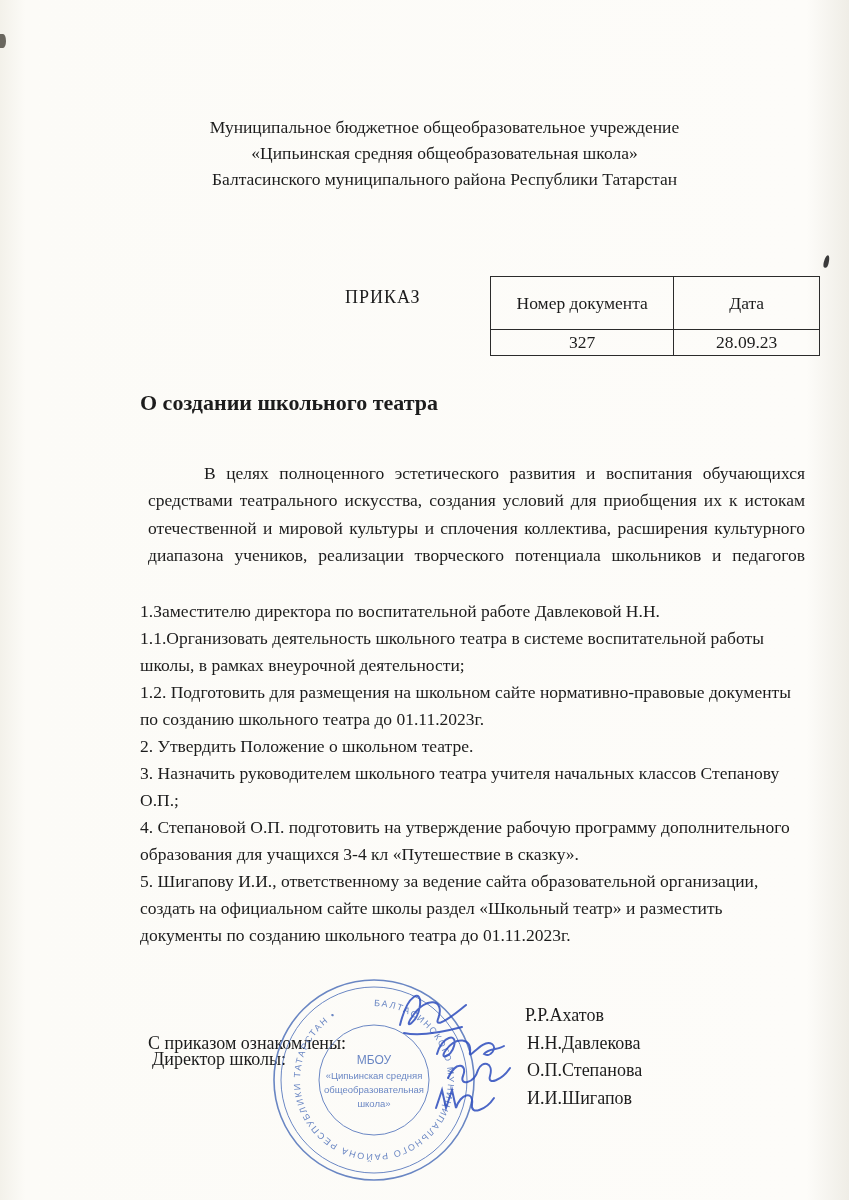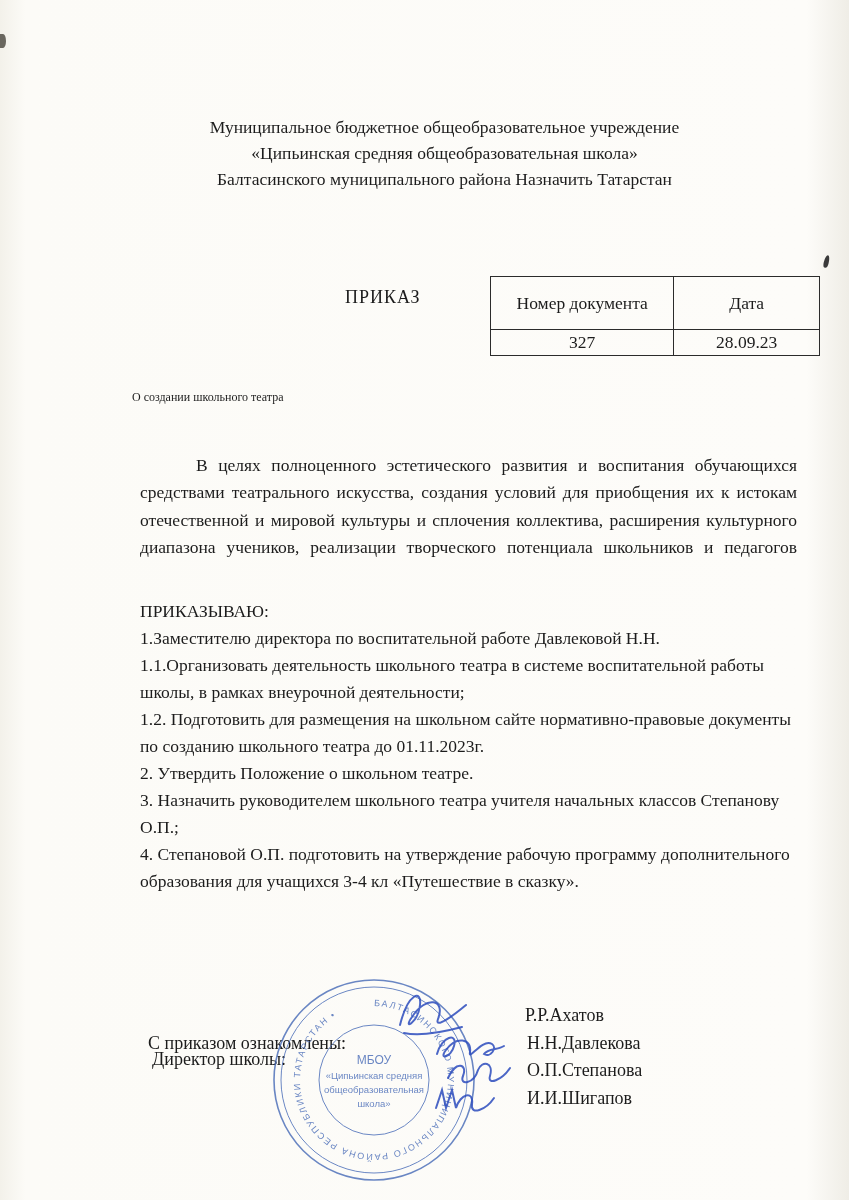--- a/index.html
+++ b/index.html
@@ -27,25 +27,25 @@
   .order-table th,.order-table td{
     border:1.4px solid #2b2b2b;
     font-weight:normal;text-align:center;vertical-align:middle;
     padding:1px 4px;
   }
   .order-table th{height:50px;line-height:24px;}
   .order-table td{height:23px;font-family:Liberation Serif, serif;}
   .col-number{width:185px;margin-top:35px;}
   .col-date{width:145px;font-family:Liberation Serif, serif;}
   .subject{
-    position:absolute;top:390px;left:132px;margin:0;
-    font-size:12px;font-weight:normal;
+    position:absolute;top:390px;left:140px;margin:0;
+    font-size:22px;font-weight:bold;
   }
   .preamble{
-    position:absolute;top:452px;left:140px;width:657px;margin:0;
+    position:absolute;top:452px;left:140px;width:657px;margin:8px;
     font-size:17.5px;line-height:27.3px;
     text-align:justify;text-align-last:justify;
     text-indent:56px;
   }
   .items{
     position:absolute;top:598px;left:140px;width:660px;
     font-size:17.5px;line-height:27px;
   }
   .items p{margin:0;text-align:left;}
   .sig-label,.sig-name{
@@ -86,21 +86,21 @@
 <body>
 
 <div class="page">
 
   <div class="corner-blot"></div>
   <div class="ink-mark-right"></div>
 
   <header class="doc-header">
     <div>Муниципальное бюджетное общеобразовательное учреждение</div>
     <div>«Ципьинская средняя общеобразовательная школа»</div>
-    <div>Балтасинского муниципального района Назначить Татарстан</div>
+    <div>Балтасинского муниципального района Республики Татарстан</div>
   </header>
 
   <div class="order-label">ПРИКАЗ</div>
 
   <table class="order-table">
     <tbody>
       <tr>
         <th class="col-number">Номер документа</th>
         <th class="col-date">Дата</th>
       </tr>
@@ -109,27 +109,27 @@
         <td>28.09.23</td>
       </tr>
     </tbody>
   </table>
 
   <h2 class="subject">О создании школьного театра</h2>
 
   <p class="preamble">В целях полноценного эстетического развития и воспитания обучающихся средствами театрального искусства, создания условий для приобщения их к истокам отечественной и мировой культуры и сплочения коллектива, расширения культурного диапазона учеников, реализации творческого потенциала школьников и педагогов</p>
 
   <div class="items">
-    <p>ПРИКАЗЫВАЮ:</p>
     <p>1.Заместителю директора по воспитательной работе Давлековой Н.Н.</p>
     <p>1.1.Организовать деятельность школьного театра в системе воспитательной работы школы, в рамках внеурочной деятельности;</p>
     <p>1.2. Подготовить для размещения на школьном сайте нормативно-правовые документы по созданию школьного театра до 01.11.2023г.</p>
     <p>2. Утвердить Положение о школьном театре.</p>
     <p>3. Назначить руководителем школьного театра учителя начальных классов Степанову О.П.;</p>
     <p>4. Степановой О.П. подготовить на утверждение рабочую программу дополнительного образования для учащихся  3-4 кл «Путешествие в сказку».</p>
+    <p>5. Шигапову И.И., ответственному за ведение сайта образовательной организации, создать на официальном сайте школы раздел «Школьный театр» и разместить документы по созданию школьного театра до 01.11.2023г.</p>
   </div>
 
   <span class="sig-label lbl-director">Директор школы:</span>
   <span class="sig-label lbl-ack">С приказом ознакомлены:</span>
 
   <span class="sig-name name-0">Р.Р.Ахатов</span>
   <span class="sig-name name-1">Н.Н.Давлекова</span>
   <span class="sig-name name-2">О.П.Степанова</span>
   <span class="sig-name name-3">И.И.Шигапов</span>
 

